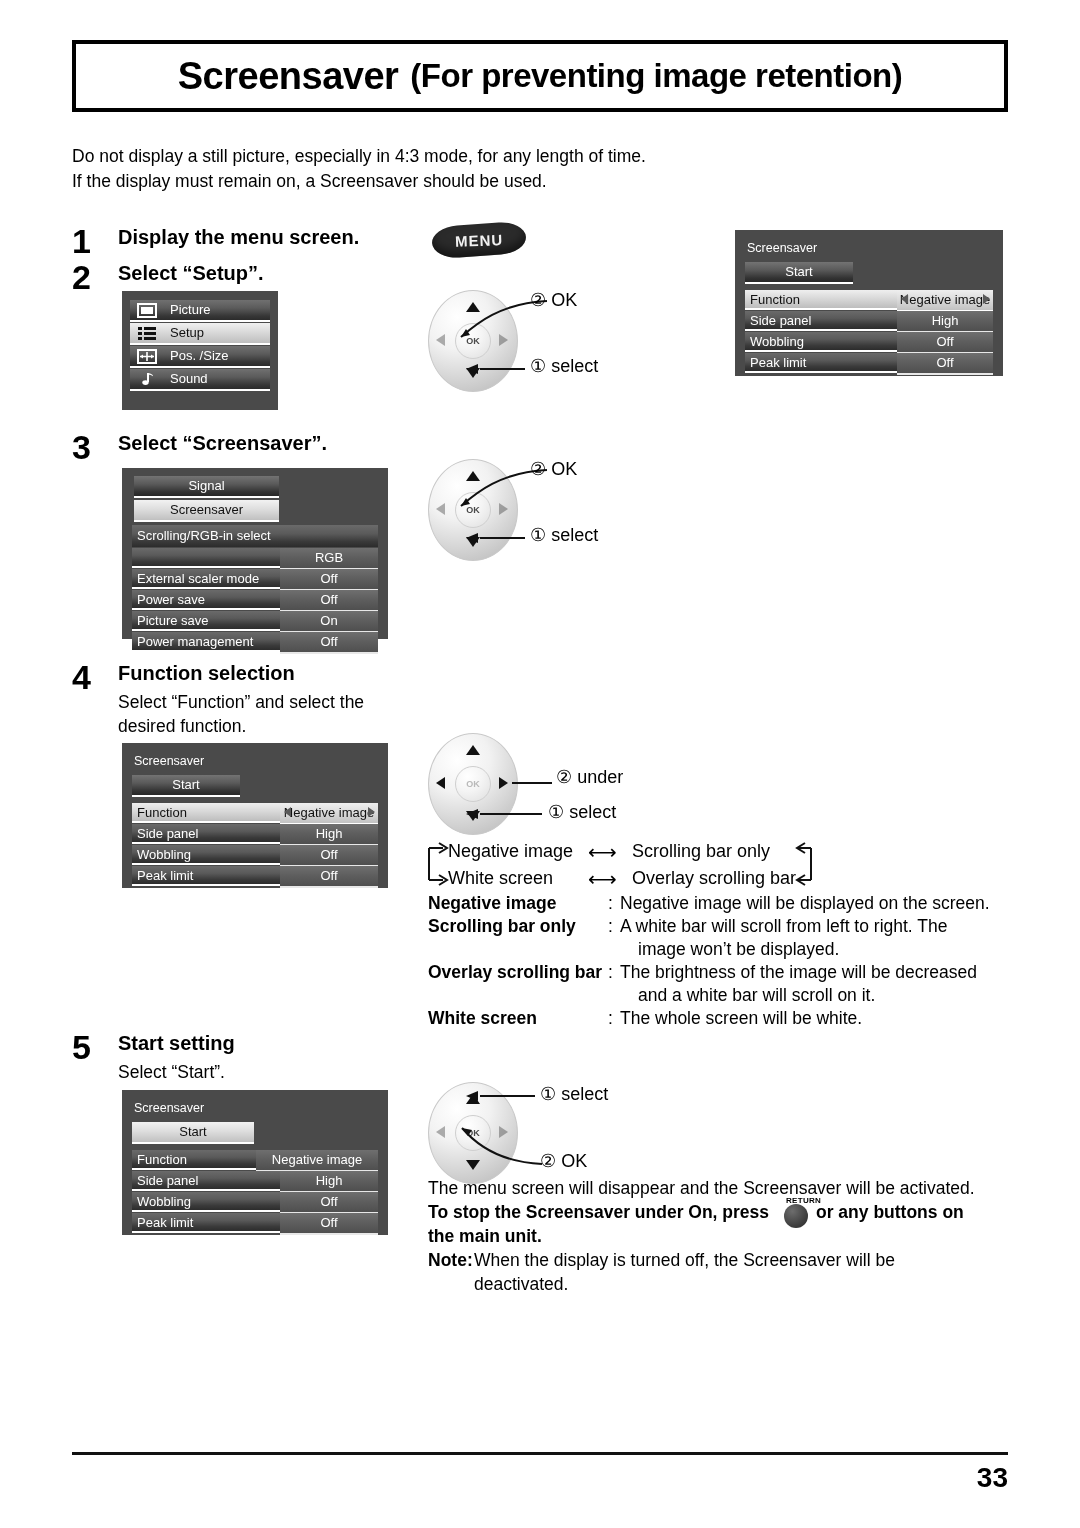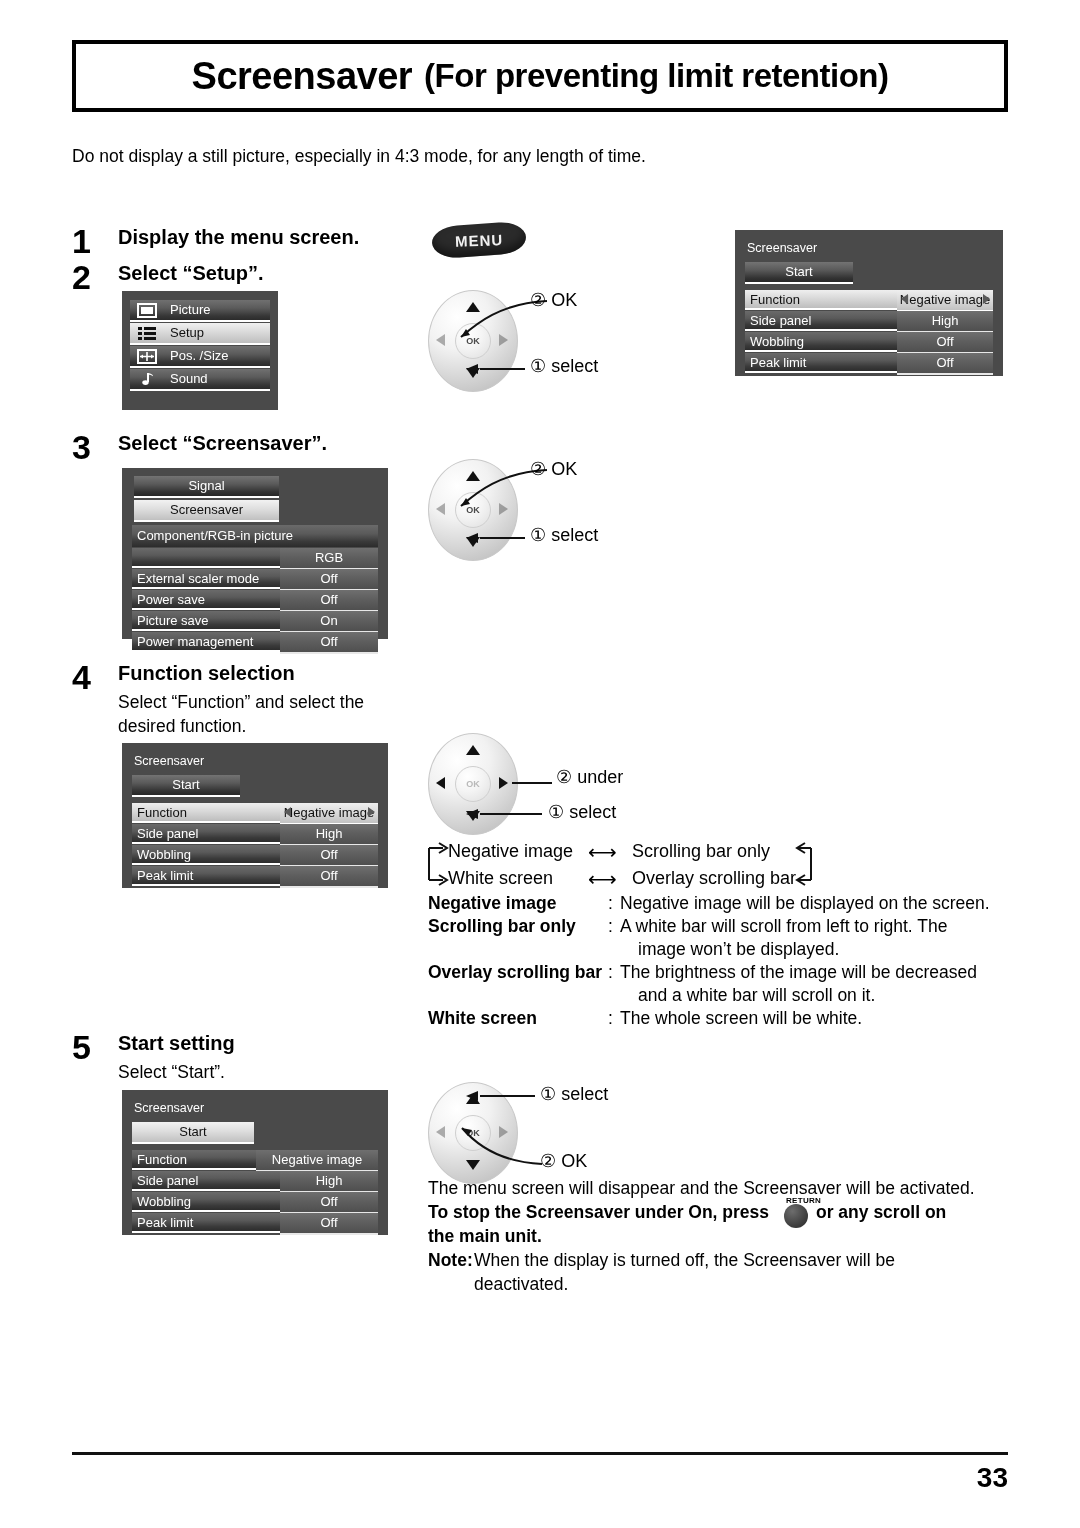--- a/index.html
+++ b/index.html
@@ -121,25 +121,26 @@
   .pageno{position:absolute;right:72px;top:1462px;font-size:28px;font-weight:bold;}
 </style>
 </head>
 <body>
 
 <div class="page">
 
   <div class="title-box">
     <span class="title-main">Screensaver</span>
     <span style="width:12px"></span>
-    <span class="title-sub">(For preventing limit retention)</span>
+    <span class="title-sub">(For preventing image retention)</span>
   </div>
 
   <div class="intro">
     <div>Do not display a still picture, especially in 4:3 mode, for any length of time.</div>
+    <div>If the display must remain on, a Screensaver should be used.</div>
   </div>
 
   <div class="stepnum" style="left:72px;top:222px;">1</div>
   <div class="stephead" style="left:118px;top:226px;">Display the menu screen.</div>
 
   <div class="menu-btn">
     <span>MENU</span>
   </div>
 
   <div class="stepnum" style="left:72px;top:258px;">2</div>
@@ -250,21 +251,21 @@
     <div style="position:absolute;left:10px;top:8px;right:10px;">
       <div class="btnrow">
         <div class="btn-dark" style="width:145px;left:2px;">Signal</div>
       </div>
       <div style="height:4px"></div>
       <div class="btnrow">
         <div class="btn-light" style="width:145px;left:2px;">Screensaver</div>
       </div>
       <div style="height:5px"></div>
       <div class="row" style="height:22px;">
-        <div class="lbl" style="width:246px;height:22px;line-height:22px;border-bottom:none;">Component/RGB-in picture</div>
+        <div class="lbl" style="width:246px;height:22px;line-height:22px;border-bottom:none;">Scrolling/RGB-in select</div>
       </div>
       <div class="row">
         <div class="lbl" style="width:148px;"></div>
         <div class="val" style="left:148px;width:98px;">RGB</div>
       </div>
       <div class="row">
         <div class="lbl" style="width:148px;">External scaler mode</div>
         <div class="val" style="left:148px;width:98px;">Off</div>
       </div>
       <div class="row">
@@ -441,21 +442,21 @@
   <svg style="position:absolute;left:456px;top:1122px;" width="90" height="48">
     <path d="M6 6 C 18 20, 40 40, 86 42" stroke="#111" stroke-width="2" fill="none"></path>
     <path d="M6 6 l 10 2 l -4 6 z" fill="#111"></path>
   </svg>
   <div class="cal" style="left:540px;top:1150px;">② OK</div>
 
   <div class="para bold" style="left:428px;top:1200px;">To stop the Screensaver under On, press</div>
   <div class="para" style="left:428px;top:1176px;width:580px;">The menu screen will disappear and the Screensaver will be activated.</div>
   <div class="retbtn" style="left:784px;top:1204px;"></div>
   <div class="retlbl" style="left:786px;top:1196px;text-align:center;">RETURN</div>
-  <div class="para bold" style="left:816px;top:1200px;">or any scroll on</div>
+  <div class="para bold" style="left:816px;top:1200px;">or any buttons on</div>
   <div class="para bold" style="left:428px;top:1224px;">the main unit.</div>
   <div class="para bold" style="left:428px;top:1248px;">Note:</div>
   <div class="para" style="left:474px;top:1248px;">When the display is turned off, the Screensaver will be</div>
   <div class="para" style="left:474px;top:1272px;">deactivated.</div>
 
   <div class="footline"></div>
   <div class="pageno">33</div>
 
 </div>
 

